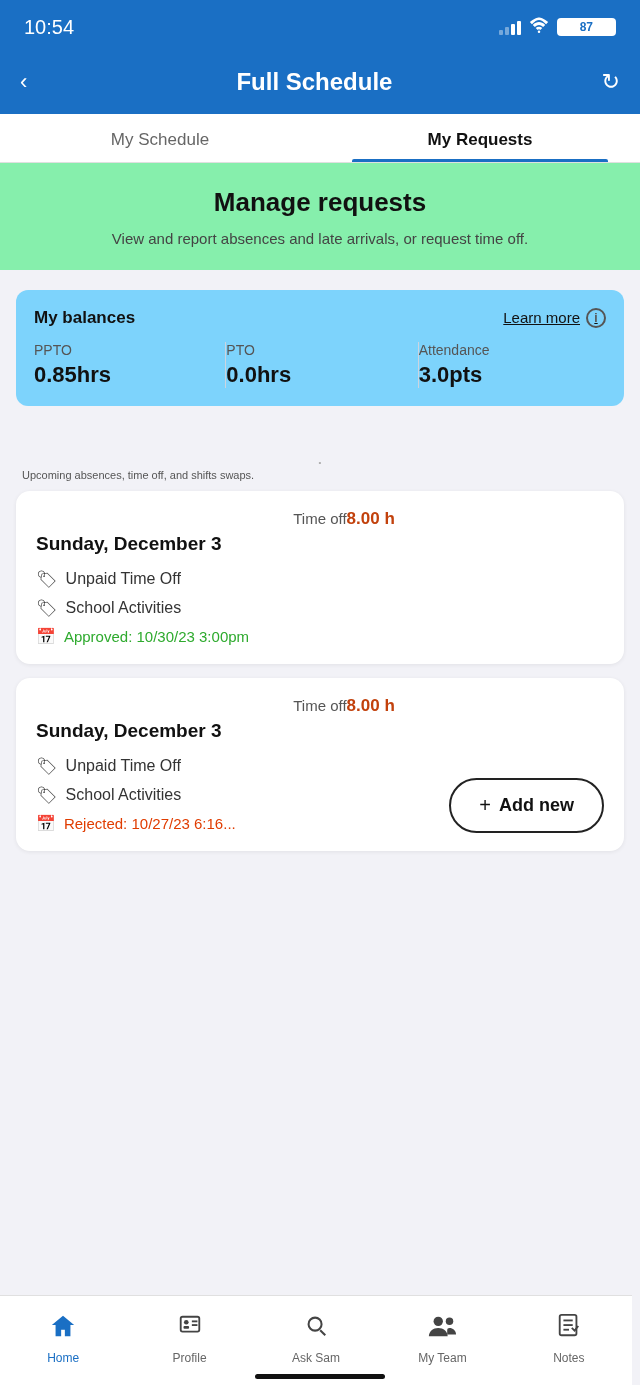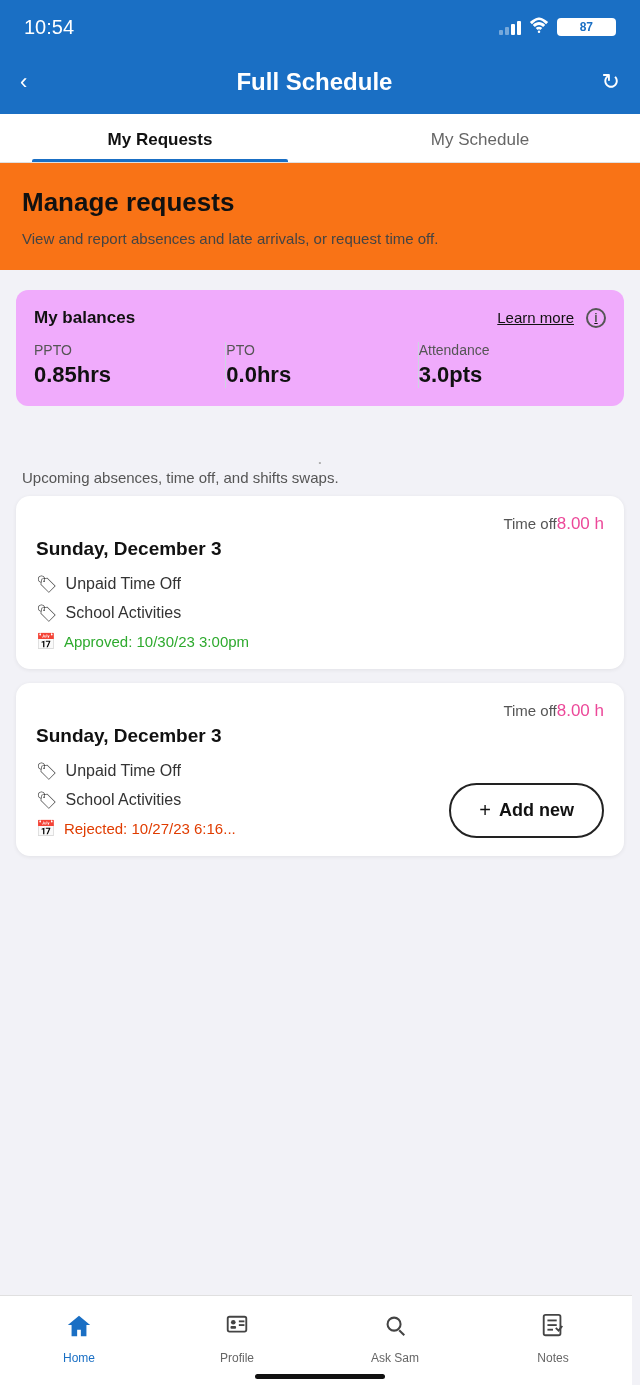--- a/index.html
+++ b/index.html
@@ -111,57 +111,58 @@
       bottom: 0;
       left: 10%;
       width: 80%;
       height: 3px;
       background: #1a6fc4;
       border-radius: 2px 2px 0 0;
     }
 
     
     .content {
-      background: #f97316;
+      background: #86efac;
       padding: 24px 22px 20px 22px;
+      text-align: center;
     }
     .manage-title {
       font-size: 26px;
       font-weight: 700;
       color: #111;
       margin-bottom: 10px;
     }
     .manage-desc {
       font-size: 15px;
       color: #444;
       line-height: 1.45;
     }
 
     
     .balances-card {
-      background: #f0abfc;
+      background: #7dd3fc;
       border-radius: 12px;
       padding: 18px 18px 18px 18px;
       margin: 20px 16px 0 16px;
     }
     .balances-top {
       display: flex;
       align-items: center;
       justify-content: space-between;
       margin-bottom: 14px;
     }
     .balances-title {
       font-size: 17px;
       font-weight: 700;
       color: #111;
     }
     .learn-more-link {
       display: flex;
       align-items: center;
-      gap: 12px;
+      gap: 6px;
       font-size: 15px;
       color: #111;
       text-decoration: underline;
       cursor: pointer;
     }
     .info-circle {
       width: 20px;
       height: 20px;
       border: 2px solid #555;
       border-radius: 50%;
@@ -205,51 +206,51 @@
       height: 10px;
       margin-top: 20px;
     }
 
     
     .upcoming-section {
       background: #f2f2f7;
       padding: 16px 22px 10px 22px;
     }
     .upcoming-text {
-      font-size: 15px;
+      font-size: 11px;
       color: #555;
     }
 
     
     .cards-area {
       background: #f2f2f7;
       padding: 0 16px 16px 16px;
     }
     .request-card {
       background: white;
       border-radius: 14px;
       padding: 18px 20px;
       margin-bottom: 14px;
       box-shadow: 0 1px 4px rgba(0,0,0,0.07);
     }
     .card-top-row {
       display: flex;
-      justify-content: flex-end;
+      justify-content: center;
       align-items: center;
       margin-bottom: 4px;
       margin-left: 48px;
     }
     .card-type {
       font-size: 15px;
       color: #555;
     }
     .card-hours {
       font-size: 17px;
-      font-weight: 400;
-      color: #ec4899;
+      font-weight: 700;
+      color: #c2410c;
     }
     .card-date {
       font-size: 19px;
       font-weight: 700;
       color: #111;
       margin-bottom: 14px;
     }
     .card-detail-row {
       display: flex;
       align-items: center;
@@ -385,25 +386,25 @@
   </div>
 </div>
 
 <div class="app-header">
   <span class="header-back">‹</span>
   <span class="header-title">Full Schedule</span>
   <span class="header-refresh">↻</span>
 </div>
 
 <div class="tabs">
+  <div class="tab">
+    <span>My Schedule</span>
+  </div>
   <div class="tab active">
     <span>My Requests</span>
-  </div>
-  <div class="tab">
-    <span>My Schedule</span>
   </div>
 </div>
 
 <div class="content">
   <div class="manage-title">Manage requests</div>
   <div class="manage-desc">View and report absences and late arrivals, or request time off.</div>
 </div>
 
 <div class="balances-card">
   <div class="balances-top">
@@ -515,20 +516,31 @@
   <div class="nav-item">
     <span class="nav-icon">
       <svg width="28" height="26" viewBox="0 0 28 28" fill="none" stroke="#444" stroke-width="2.2">
         <circle cx="13" cy="12" r="7"></circle>
         <line x1="18.5" y1="18.5" x2="24" y2="24"></line>
       </svg>
     </span>
     <span class="nav-label">Ask Sam</span>
   </div>
 
+  <div class="nav-item">
+    <span class="nav-icon">
+      <svg width="30" height="26" viewBox="0 0 32 26" fill="#444">
+        <circle cx="12" cy="8" r="5"></circle>
+        <path d="M2 24c0-5.5 4.5-9 10-9s10 3.5 10 9H2z"></path>
+        <circle cx="24" cy="8" r="4"></circle>
+        <path d="M24 15c3.5 0 7 2.5 7 7H21.5c.5-4-1-7 2.5-7z"></path>
+      </svg>
+    </span>
+    <span class="nav-label">My Team</span>
+  </div>
 
   <div class="nav-item">
     <span class="nav-icon">
       <svg width="26" height="26" viewBox="0 0 26 28" fill="none" stroke="#444" stroke-width="2">
         <rect x="3" y="2" width="18" height="22" rx="2"></rect>
         <line x1="7" y1="8" x2="17" y2="8"></line>
         <line x1="7" y1="13" x2="17" y2="13"></line>
         <line x1="7" y1="18" x2="13" y2="18"></line>
         <polyline points="16,16 19,19 23,14" stroke="#444" stroke-width="2" fill="none"></polyline>
       </svg>

